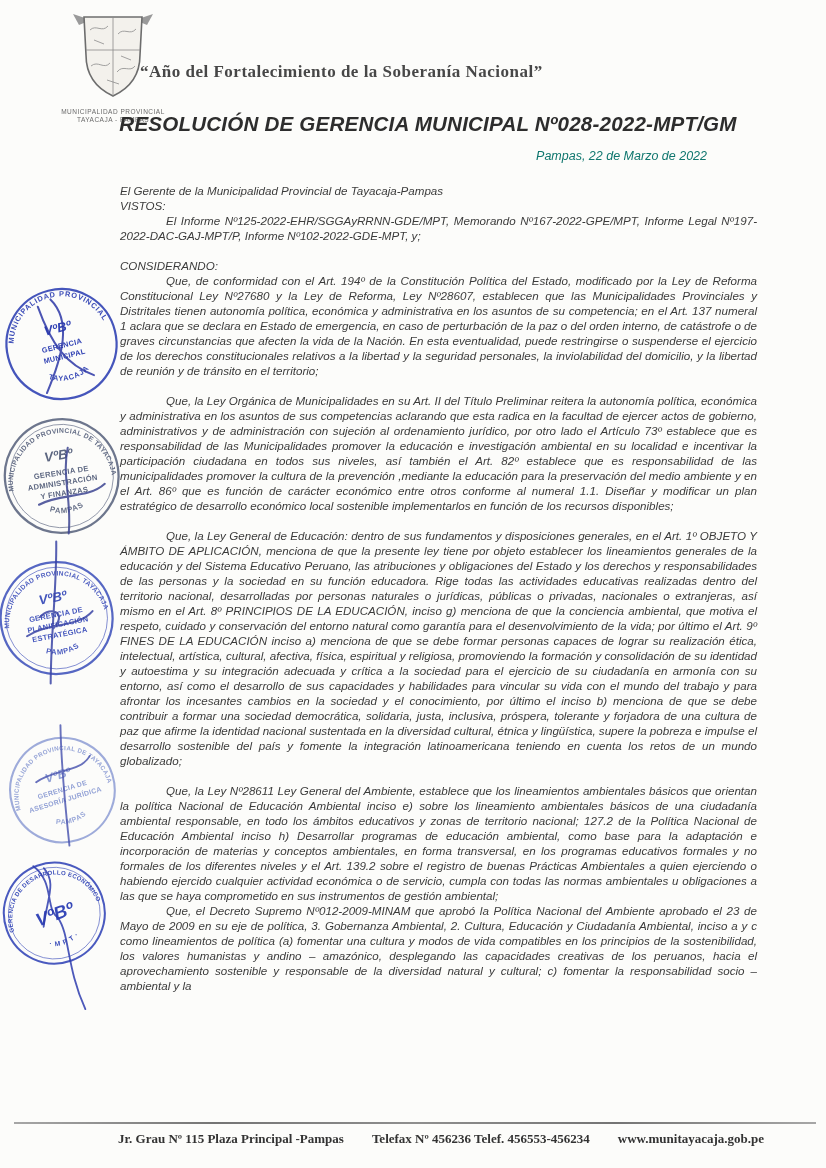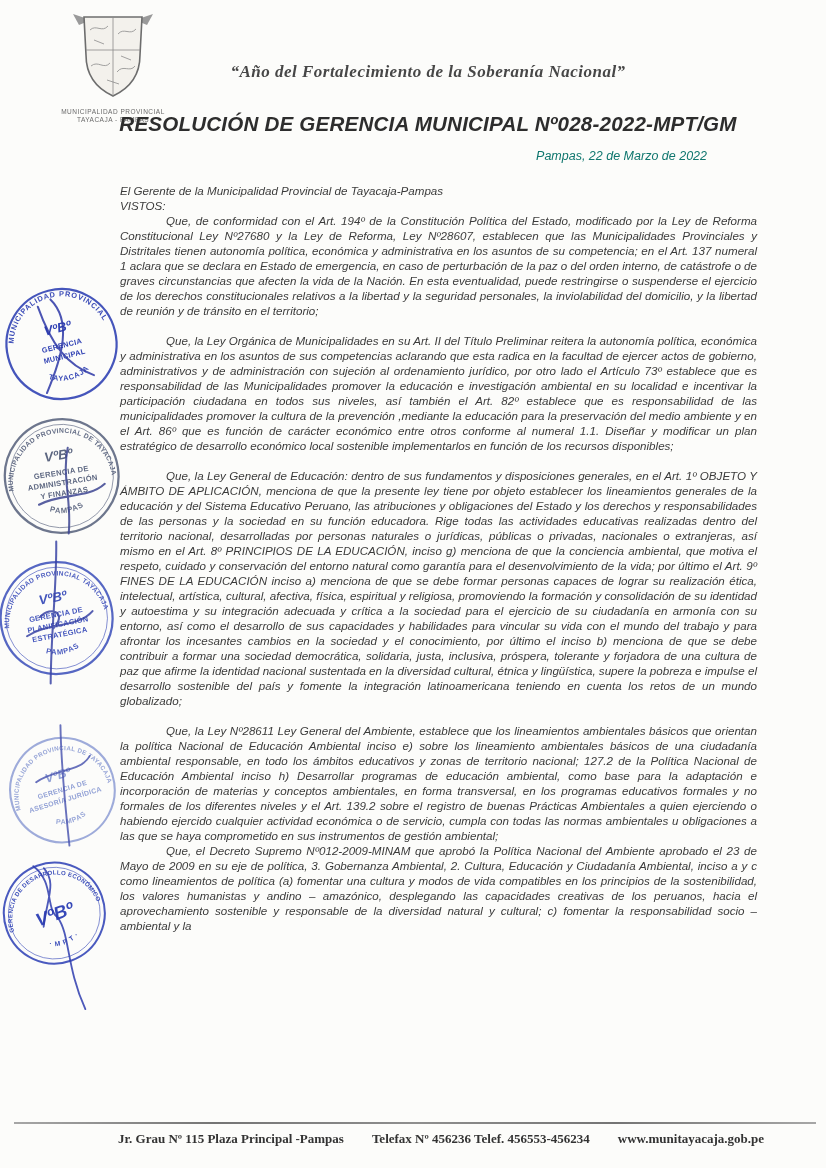--- a/index.html
+++ b/index.html
@@ -1,22 +1,22 @@
 <!DOCTYPE html>
 <html lang="es"><head>
 <meta charset="utf-8">
 <style>
   html,body{margin:0;padding:0;background:#d9d9d9;}
   .page{position:relative;width:826px;height:1168px;margin:0 auto;background:#fcfcfa;overflow:hidden;
         font-family:"Liberation Sans",sans-serif;color:#3a3a3a;}
   
   .logo-wrap{position:absolute;left:58px;top:10px;width:110px;text-align:center;}
   .logo-caption{font-size:6.5px;color:#6a6a6a;letter-spacing:.5px;line-height:8px;margin-top:2px;}
-  .slogan{position:absolute;top:62px;left:140px;right:110px;text-align:center;
-          font-family:cursive;font-style:italic;font-weight:700;font-size:17px;color:#474747;letter-spacing:.5px;}
+  .slogan{position:absolute;top:62px;left:140px;right:110px;text-align:left;
+          font-family:cursive;font-weight:700;font-size:17px;color:#474747;letter-spacing:.5px;}
   .doc-title{position:absolute;top:112px;left:80px;right:50px;text-align:center;
              font-style:italic;font-weight:700;font-size:21px;color:#2d2d2d;letter-spacing:.2px;transform:scaleX(.98);}
   .dateline{position:absolute;top:149px;right:119px;font-style:italic;font-size:12.5px;color:#0f766e;}
   
   .body-text{position:absolute;top:183px;left:120px;width:637px;
              font-style:italic;font-size:11.6px;line-height:15px;text-align:justify;color:#3b3b3b;}
   .addressee,.label{font-weight:400;margin:0;}
   .para{margin:0;text-indent:46px;}
   .gap{margin-top:15px;}
   .b{font-weight:400;}
@@ -62,20 +62,22 @@
     </div>
   </div>
 
   <div class="slogan">“Año del Fortalecimiento de la Soberanía Nacional”</div>
   <div class="doc-title">RESOLUCIÓN DE GERENCIA MUNICIPAL Nº028-2022-MPT/GM</div>
   <div class="dateline">Pampas, 22 de Marzo de 2022</div>
 
   <div class="body-text">
     <p class="addressee">El Gerente de la Municipalidad Provincial de Tayacaja-Pampas</p>
     <p class="label">VISTOS:</p>
+    <p class="para">El Informe Nº125-2022-EHR/SGGAyRRNN-GDE/MPT, Memorando Nº167-2022-GPE/MPT, Informe Legal Nº197-2022-DAC-GAJ-MPT/P, Informe Nº102-2022-GDE-MPT, y;</p>
+    <p class="label gap">CONSIDERANDO:</p>
     <p class="para">Que, de conformidad con el Art. 194º de la Constitución Política del Estado, modificado por la Ley de Reforma Constitucional Ley Nº27680 y la Ley de Reforma, Ley Nº28607, establecen que las Municipalidades Provinciales y Distritales tienen autonomía política, económica y administrativa en los asuntos de su competencia; en el Art. 137 numeral 1 aclara que se declara en Estado de emergencia, en caso de perturbación de la paz o del orden interno, de catástrofe o de graves circunstancias que afecten la vida de la Nación. En esta eventualidad, puede restringirse o suspenderse el ejercicio de los derechos constitucionales relativos a la libertad y la seguridad personales, la inviolabilidad del domicilio, y la libertad de reunión y de tránsito en el territorio;</p>
     <p class="para gap"><span>Que, la Ley Orgánica de Municipalidades en su Art. II del Título Preliminar reitera la autonomía política, económica y administrativa en los asuntos de sus competencias aclarando que esta radica en la facultad de ejercer actos de gobierno, administrativos y de administración con sujeción al ordenamiento jurídico, por otro lado el Artículo 73º establece que es responsabilidad de las Municipalidades promover la educación e investigación ambiental en su localidad e incentivar la participación ciudadana en todos sus niveles, así también el Art. 82º establece que es responsabilidad de las municipalidades promover la cultura de la prevención ,mediante la educación para la preservación del medio ambiente y en el Art. 86º que es función de carácter económico entre otros conforme al numeral 1.1. Diseñar y modificar un plan estratégico de </span><span class="b">desarrollo económico local sostenible implementarlos en función de los recursos disponibles;</span></p>
     <p class="para gap">Que, la Ley General de Educación: dentro de sus fundamentos y disposiciones generales, en el Art. 1º OBJETO Y ÁMBITO DE APLICACIÓN, menciona de que la presente ley tiene por objeto establecer los lineamientos generales de la educación y del Sistema Educativo Peruano, las atribuciones y obligaciones del Estado y los derechos y responsabilidades de las personas y la sociedad en su función educadora. Rige todas las actividades educativas realizadas dentro del territorio nacional, desarrolladas por personas naturales o jurídicas, públicas o privadas, nacionales o extranjeras, así mismo en el Art. 8º PRINCIPIOS DE LA EDUCACIÓN, inciso g) menciona de que la conciencia ambiental, que motiva el respeto, cuidado y conservación del entorno natural como garantía para el desenvolvimiento de la vida; por último el Art. 9º FINES DE LA EDUCACIÓN inciso a) menciona de que se debe formar personas capaces de lograr su realización ética, intelectual, artística, cultural, afectiva, física, espiritual y religiosa, promoviendo la formación y consolidación de su identidad y autoestima y su integración adecuada y crítica a la sociedad para el ejercicio de su ciudadanía en armonía con su entorno, así como el desarrollo de sus capacidades y habilidades para vincular su vida con el mundo del trabajo y para afrontar los incesantes cambios en la sociedad y el conocimiento, por último el inciso b) menciona de que se debe contribuir a formar una sociedad democrática, solidaria, justa, inclusiva, próspera, tolerante y forjadora de una cultura de paz que afirme la identidad nacional sustentada en la diversidad cultural, étnica y lingüística, supere la pobreza e impulse el desarrollo sostenible del país y fomente la integración latinoamericana teniendo en cuenta los retos de un mundo globalizado;</p>
     <p class="para gap">Que, la Ley Nº28611 Ley General del Ambiente, establece que los lineamientos ambientales básicos que orientan la política Nacional de Educación Ambiental inciso e) sobre los lineamiento ambientales básicos de una ciudadanía ambiental responsable, en todo los ámbitos educativos y zonas de territorio nacional; 127.2 de la Política Nacional de Educación Ambiental inciso h) Desarrollar programas de educación ambiental, como base para la adaptación e incorporación de materias y conceptos ambientales, en forma transversal, en los programas educativos formales y no formales de los diferentes niveles y el Art. 139.2 sobre el registro de buenas Prácticas Ambientales a quien ejerciendo o habiendo ejercido cualquier actividad económica o de servicio, cumpla con todas las normas ambientales u obligaciones a las que se haya comprometido en sus instrumentos de gestión ambiental;</p>
     <p class="para">Que, el Decreto Supremo Nº012-2009-MINAM que aprobó la Política Nacional del Ambiente aprobado el 23 de Mayo de 2009 en su eje de política, 3. Gobernanza Ambiental, 2. Cultura, Educación y Ciudadanía Ambiental, inciso a y c como lineamientos de política (a) fomentar una cultura y modos de vida compatibles en los principios de la sostenibilidad, los valores humanistas y andino – amazónico, desplegando las capacidades creativas de los peruanos, hacia el aprovechamiento sostenible y responsable de la diversidad natural y cultural; c) fomentar la responsabilidad socio – ambiental y la</p>
   </div>
 
   <div class="stamp" style="left:2px;top:284px;transform:rotate(-14deg);">
     <svg width="120" height="120" viewBox="0 0 120 120">
       <defs>

